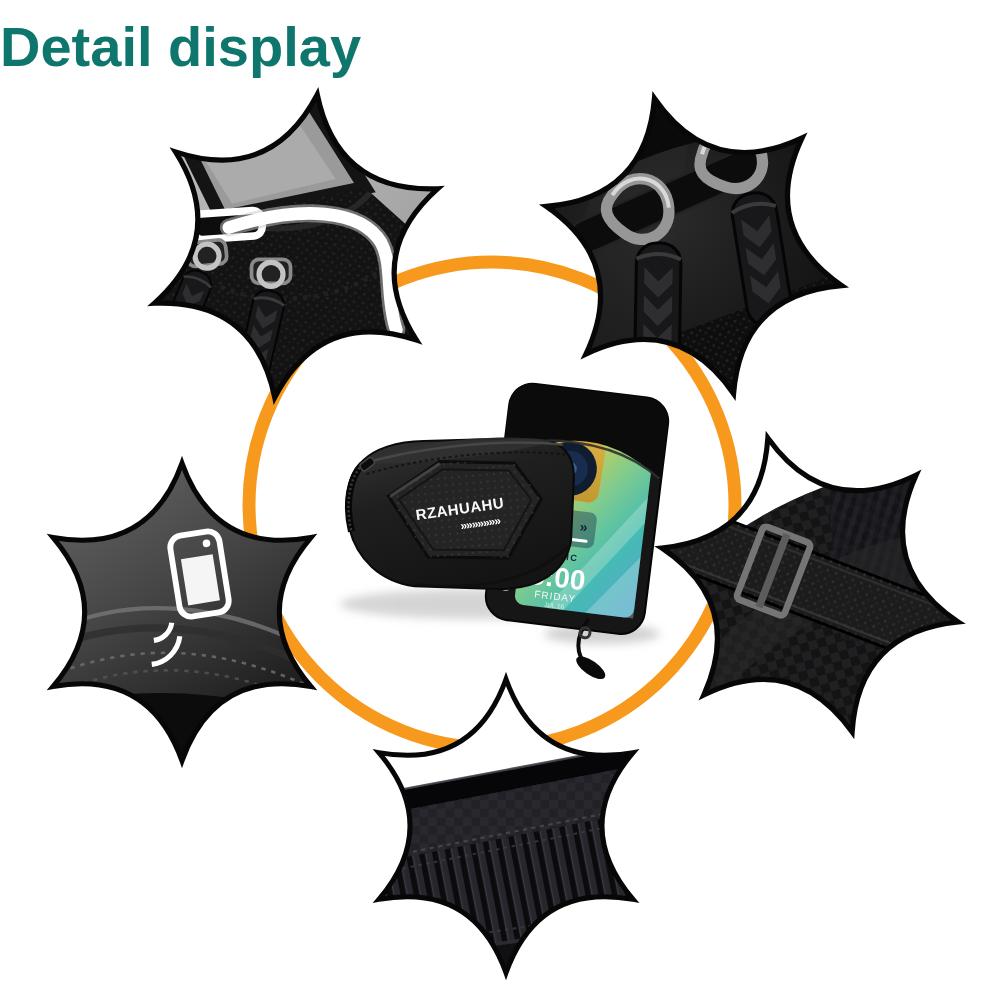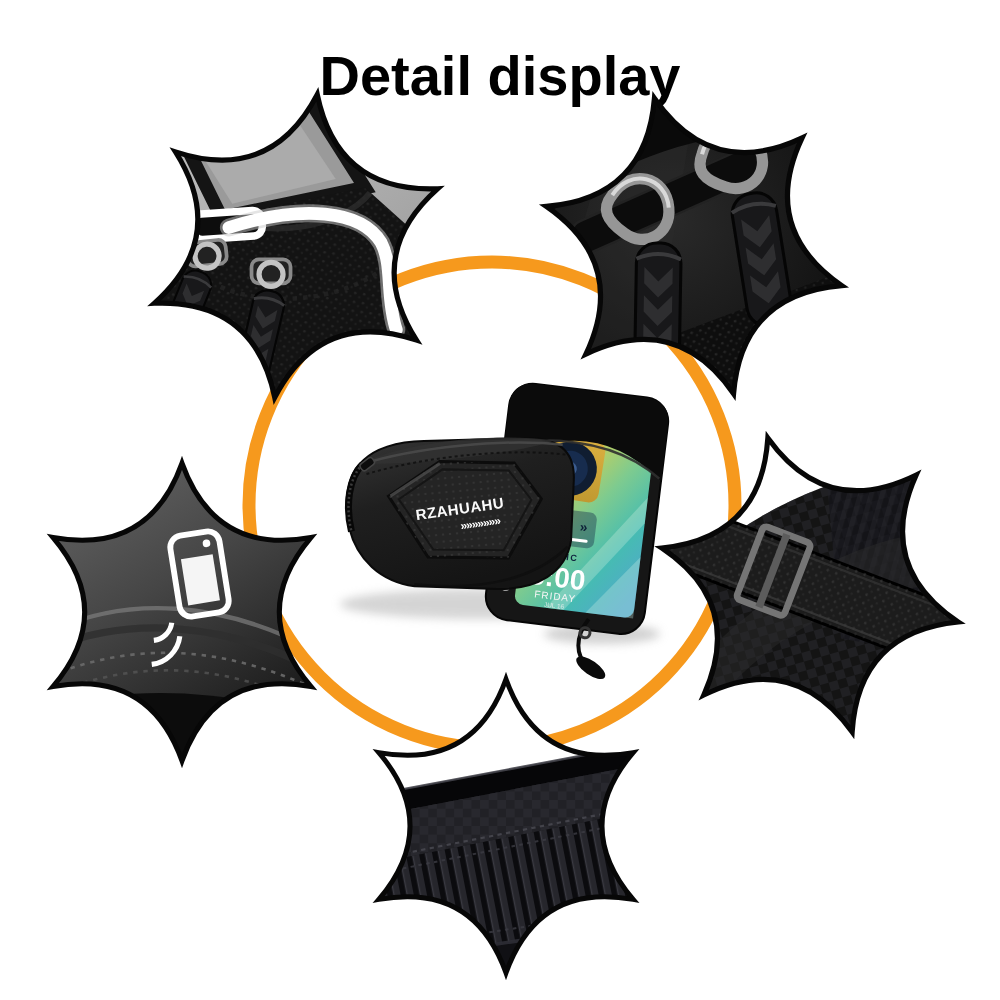--- a/index.html
+++ b/index.html
@@ -1,19 +1,19 @@
 <!DOCTYPE html>
 <html><head>
 <meta charset="utf-8">
 <style>
   html,body{margin:0;padding:0;background:#ffffff;}
   .stage{position:relative;width:1000px;height:1000px;background:#ffffff;overflow:hidden;
          font-family:"Liberation Sans","DejaVu Sans",sans-serif;}
-  .title{position:absolute;top:14px;left:0;width:100%;text-align:center;
-         font-size:56px;font-weight:bold;letter-spacing:0px;color:#000000;margin-top:29px;}
+  .title{position:absolute;top:14px;left:0;width:100%;text-align:left;
+         font-size:56px;font-weight:bold;letter-spacing:0px;color:#0f766e;}
   svg{position:absolute;left:0;top:0;}
   text{font-family:"Liberation Sans","DejaVu Sans",sans-serif;}
 </style>
 </head>
 <body>
 
 <div class="stage">
   <div class="title">Detail display</div>
 
   <svg width="1000" height="1000" viewBox="0 0 1000 1000">

